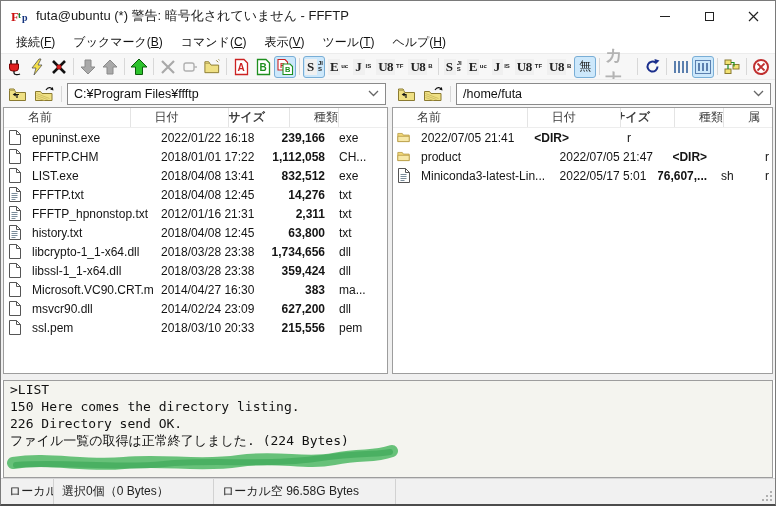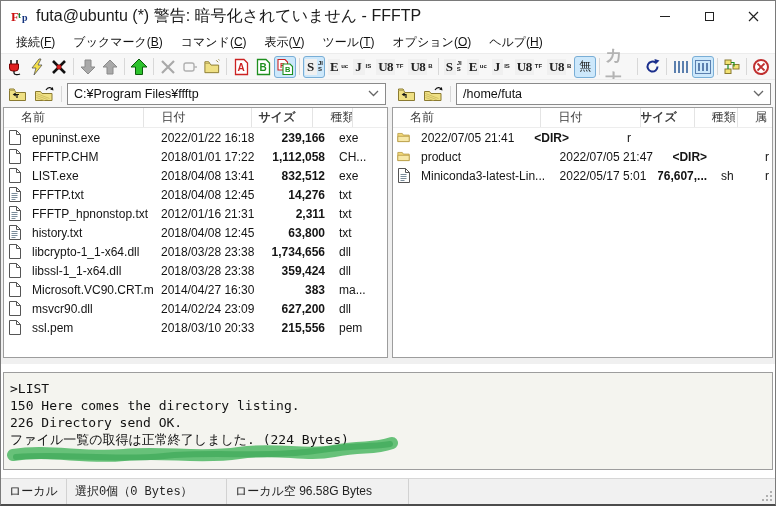--- a/index.html
+++ b/index.html
@@ -6,21 +6,21 @@
   *{box-sizing:border-box;}
   .window{
     width:776px;height:506px;background:#ffffff;position:relative;
     border:1px solid #7a7a7a;border-bottom:2px solid #4c4c4c;
     font-family:"Liberation Sans","DejaVu Sans",sans-serif;
     display:flex;flex-direction:column;overflow:hidden;
   }
   
   .titlebar{height:30px;display:flex;align-items:center;padding-left:10px;background:#fff;flex:0 0 auto;}
   .app-icon{width:18px;height:16px;margin-right:7px;flex:0 0 auto;}
-  .title-text{font-size:16px;color:#1a1a1a;white-space:nowrap;}
+  .title-text{font-size:13px;color:#1a1a1a;white-space:nowrap;}
   .win-controls{margin-left:auto;display:flex;height:100%;}
   .win-btn{width:44px;height:100%;display:flex;align-items:center;justify-content:center;cursor:default;}
   .glyph-min{width:10px;border-top:1px solid #222;}
   .glyph-max{width:9px;height:9px;border:1px solid #222;}
   
   .menubar{height:22px;display:flex;align-items:center;padding-left:6px;background:#fff;font-size:12px;color:#111;flex:0 0 auto;}
   .menu-item{padding:2px 9px;white-space:nowrap;}
   .menu-item u{text-decoration:underline;}
   
   .toolbar{height:26px;display:flex;align-items:center;padding:0 3px;background:#f7f7f7;border-top:1px solid #ececec;flex:0 0 auto;}
@@ -42,42 +42,42 @@
   .psep{width:1px;height:16px;background:#d8d8d8;margin:0 2px;}
   .combo{flex:1;height:22px;background:#fff;border:1px solid #8a8a8a;display:flex;align-items:center;padding:0 6px;font-size:12.5px;color:#111;}
   .combo .combo-text{flex:1;white-space:nowrap;overflow:hidden;}
   
   .main{flex:1;display:flex;padding:0 2px;background:#f0f0f0;min-height:0;}
   .panel{background:#fff;border:1px solid #9d9d9d;display:flex;flex-direction:column;overflow:hidden;}
   .panel.left{width:385px;flex:0 0 auto;}
   .panel.right{flex:1;}
   .vsplit{width:4px;background:#f0f0f0;flex:0 0 auto;}
   .lv-header{height:20px;display:flex;align-items:center;font-size:12px;color:#3c3c3c;border-bottom:1px solid #ededed;flex:0 0 auto;}
-  .lv-header .col{height:100%;display:flex;align-items:center;padding:0 17px;border-right:1px solid #e4e4e4;white-space:nowrap;overflow:hidden;}
+  .lv-header .col{height:100%;display:flex;align-items:center;padding:0 24px;border-right:1px solid #e4e4e4;white-space:nowrap;overflow:hidden;}
   .lv-rows{flex:1;overflow:hidden;}
   .row{height:19px;display:flex;align-items:center;font-size:12px;color:#141414;}
   .row .c{padding:0 7px;white-space:nowrap;overflow:hidden;display:flex;align-items:center;height:100%;}
   .c.r, .col.r{justify-content:flex-end;text-align:left;font-weight:bold;}
   .c.icon-c{padding:0 4px 0 4px;flex:0 0 auto;width:21px;}
   
   .p-l .w-name{width:150px;} .p-l .w-date{width:114px;} .p-l .w-size{width:64px;} .p-l .w-type{width:40px;} .p-l .w-fill{flex:1;border-right:none;}
   .p-r .w-name{width:160px;} .p-r .w-date{width:106px;} .p-r .w-size{width:56px;} .p-r .w-type{width:44px;} .p-r .w-attr{flex:1;border-right:none;}
   .row .c.n-l{width:129px;} 
   .row .c.n-r{width:139px;} 
   
   .hsplit{height:6px;background:#f0f0f0;flex:0 0 auto;}
-  .logarea{height:98px;margin:8px 2px;background:#f4f4ef;border:1px solid #9d9d9d;position:relative;
+  .logarea{height:98px;margin:0 2px;background:#f4f4ef;border:1px solid #9d9d9d;position:relative;
            font-family:"DejaVu Sans Mono","Liberation Mono",monospace;font-size:13px;line-height:17px;color:#111;
-           padding:7px 6px;flex:0 0 auto;overflow:hidden;}
+           padding:0 6px;flex:0 0 auto;overflow:hidden;}
   .log-line{white-space:pre;}
   .marker{position:absolute;left:0;top:0;width:100%;height:100%;pointer-events:none;}
   
   .statusbar{height:26px;display:flex;align-items:stretch;background:#f1f1f1;border-top:1px solid #d6d6d6;font-size:12px;color:#222;flex:0 0 auto;position:relative;}
   .scell{display:flex;align-items:center;padding:0 8px;border-right:1px solid #d2d2d2;white-space:nowrap;overflow:hidden;}
-  .scell.s1{width:66px;} .scell.s2{width:160px;font-family:Liberation Mono, monospace;} .scell.s3{width:182px;} .scell.s4{width:156px;}
+  .scell.s1{width:53px;} .scell.s2{width:160px;} .scell.s3{width:182px;} .scell.s4{width:156px;}
   .scell.sfill{flex:1;border-right:none;}
   .grip{position:absolute;right:2px;bottom:2px;}
 </style>
 </head>
 <body>
 
 <div class="window">
 
   <div class="titlebar">
     <svg class="app-icon" viewBox="0 0 18 16">
@@ -100,21 +100,20 @@
       </div>
     </div>
   </div>
 
   <div class="menubar" id="menubar">
       <span class="menu-item">接続(<u>F</u>)</span>
       <span class="menu-item">ブックマーク(<u>B</u>)</span>
       <span class="menu-item">コマンド(<u>C</u>)</span>
       <span class="menu-item">表示(<u>V</u>)</span>
       <span class="menu-item">ツール(<u>T</u>)</span>
-      <span class="menu-item">オプション(<u>O</u>)</span>
       <span class="menu-item">ヘルプ(<u>H</u>)</span>
     </div>
 
   <div class="toolbar">
     <div class="tbtn">
       <svg width="18" height="18" viewBox="0 0 18 18">
         <path d="M5 2 v4 M11 2 v4" stroke="#111" stroke-width="1.6"></path>
         <path d="M3.5 6 h9 v4 a3 3 0 0 1 -3 3 h-3 a3 3 0 0 1 -3 -3 z" fill="#e02020" stroke="#7a0000"></path>
         <path d="M8 13 v2 c0 2 4 2 6 1" stroke="#111" stroke-width="1.3" fill="none"></path>
       </svg>

